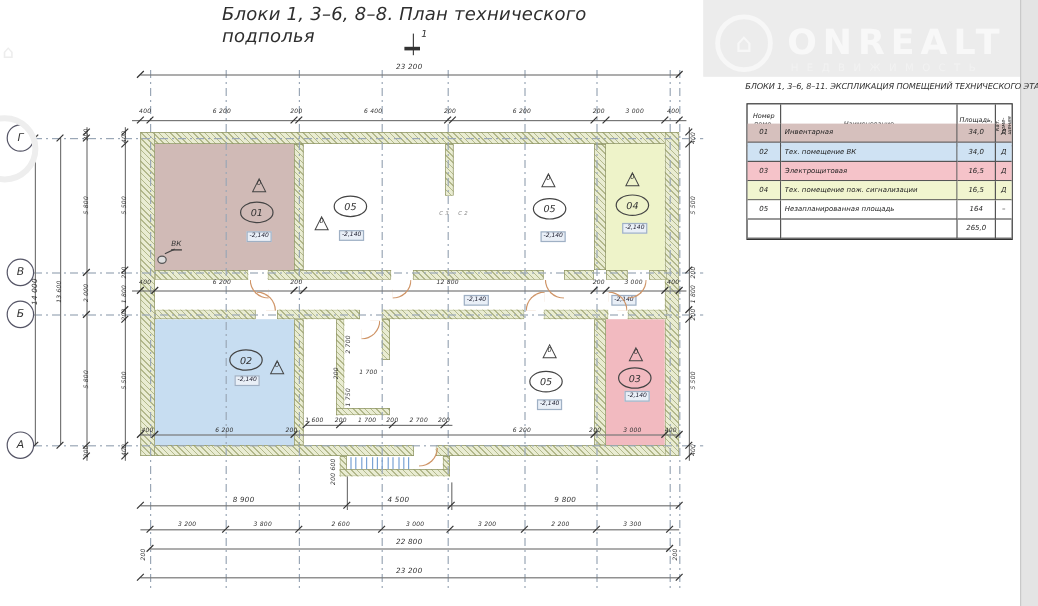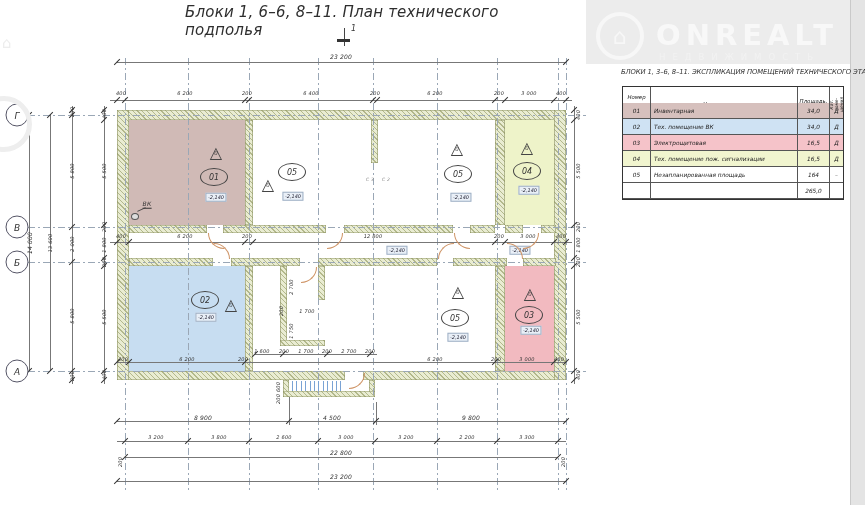--- a/index.html
+++ b/index.html
@@ -347,21 +347,21 @@
     <div class="tread" style="left: 318.4px; top: 381px; height: 10px;"></div>
     <div class="tread" style="left: 322.8px; top: 381px; height: 10px;"></div>
     <div class="tread" style="left: 327.2px; top: 381px; height: 10px;"></div>
     <div class="tread" style="left: 331.6px; top: 381px; height: 10px;"></div>
     <div class="tread" style="left: 336px; top: 381px; height: 10px;"></div>
     <div class="tread" style="left: 340.4px; top: 381px; height: 10px;"></div>
     <div class="vkdot" style="left: 131px; top: 213px;"></div>
     <div class="vkline" style="left: 137px; top: 209px; width: 9px;"></div>
   </div>
 
-<div id="page-title">Блоки 1,  6–6, 8–11.    План технического подполья</div>
+<div id="page-title">Блоки 1,  3–6, 8–8.    План технического подполья</div>
 <div id="secmark-line"></div>
 <div id="secmark-bar"></div>
 <div id="secmark-num">1</div>
 
 <div id="wm">
   <div id="wm-circle">
       <span>⌂</span>
     </div>
   <div id="wm-brand">ONREALT</div>
   <div id="wm-sub">НЕДВИЖИМОСТЬ</div>

